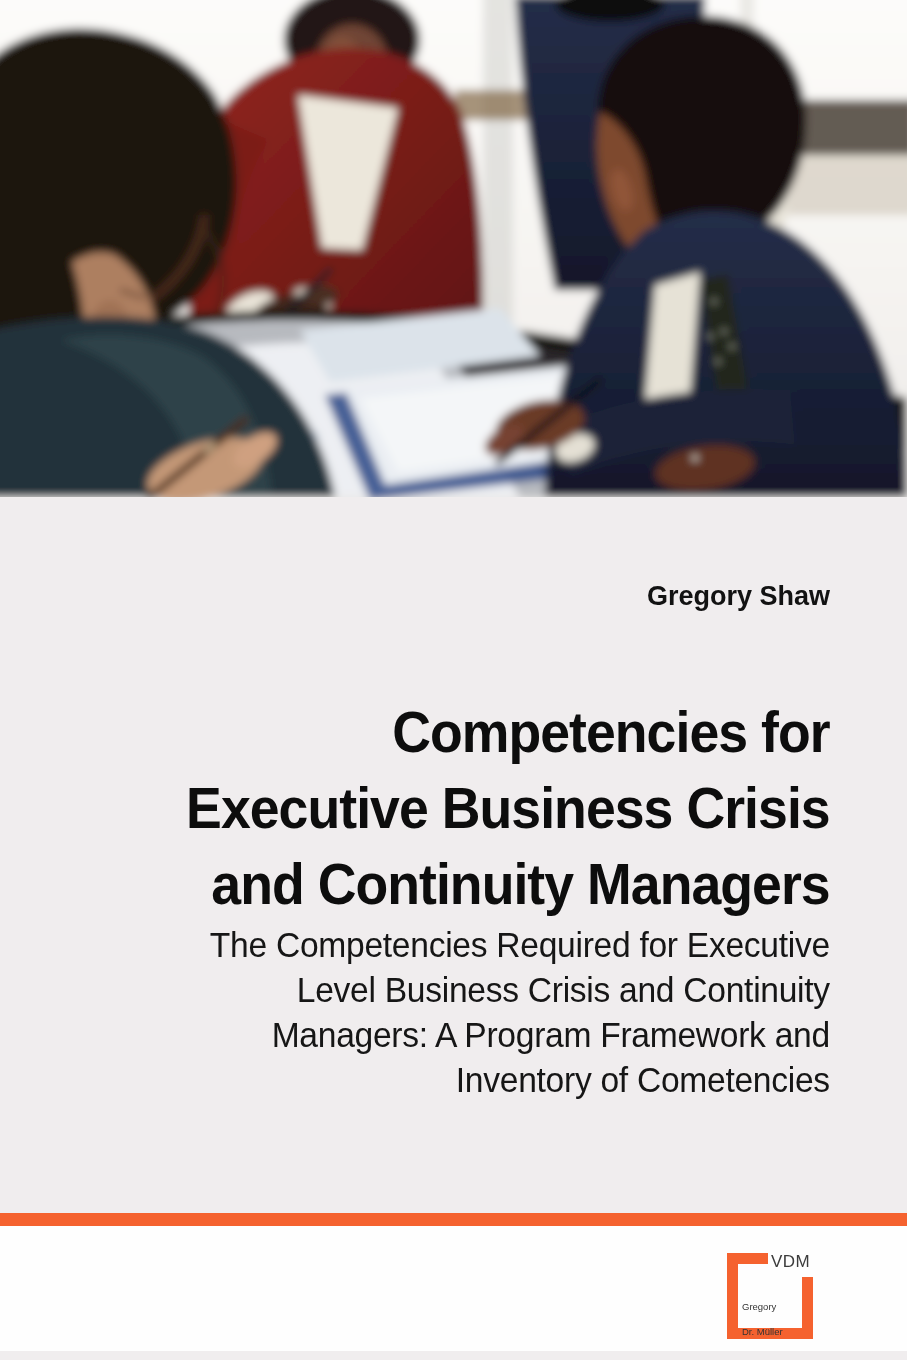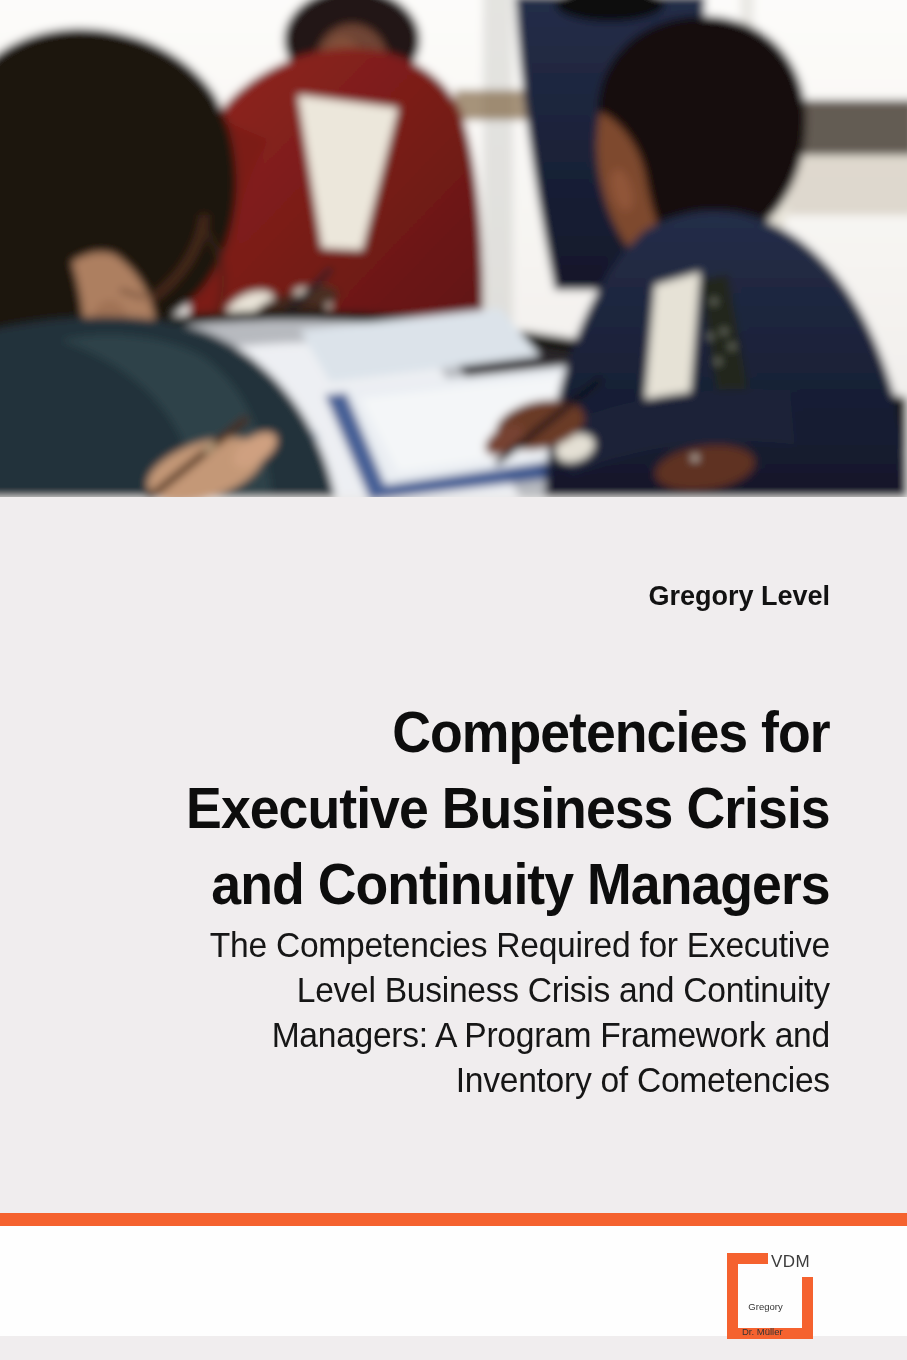--- a/index.html
+++ b/index.html
@@ -38,23 +38,22 @@
     transform:scaleX(.96);transform-origin:100% 0;
     white-space:nowrap;color:#161616;
   }
   .title .line,.subtitle .line{display:block;}
   
   .accent-bar{
     position:absolute;left:0;top:1213px;width:907px;height:13px;
     background:var(--accent,#F5622F);
   }
   .footer{
-    position:absolute;left:0;top:1226px;width:907px;height:110px;
+    position:absolute;left:0;top:1226px;width:907px;height:125px;
     background:var(--footer-bg,#FEFEFE);
-    text-align:right;
   }
   .logo{position:absolute;left:727px;top:1253px;width:86px;height:86px;}
   .logo .bar{position:absolute;background:var(--accent,#F5622F);}
   .logo .bar-left{left:0;top:0;width:11px;height:86px;}
   .logo .bar-top{left:0;top:0;width:41px;height:11px;}
   .logo .bar-bottom{left:0;bottom:0;width:86px;height:11px;}
   .logo .bar-right{right:0;bottom:0;width:11px;height:62px;}
   .logo-abbr{
     position:absolute;left:44px;top:0;
     font-size:17px;line-height:17px;letter-spacing:.5px;
@@ -176,21 +175,21 @@
           <path d="M60,340 C110,330 160,335 200,355 C240,380 265,430 272,497 L200,497 C190,430 150,370 60,340 Z" fill="#33474f" opacity=".8"></path>
           <ellipse cx="205" cy="470" rx="60" ry="28" fill="#c49877" transform="rotate(-18 205 470)"></ellipse>
           <ellipse cx="255" cy="450" rx="25" ry="13" fill="#cfa080" transform="rotate(-35 255 450)"></ellipse>
           <line x1="150" y1="497" x2="245" y2="420" stroke="#4a2c14" stroke-width="7" stroke-linecap="round"></line>
           <line x1="205" y1="452" x2="215" y2="444" stroke="#d8c6a0" stroke-width="3"></line>
         </g>
       </g>
     </svg>
   </div>
 
-  <div class="author">Gregory Level</div>
+  <div class="author">Gregory Shaw</div>
 
   <h1 class="title" style="margin:0;">
     <span class="line">Competencies for</span>
     <span class="line">Executive Business Crisis</span>
     <span class="line">and Continuity Managers</span>
   </h1>
 
   <div class="subtitle">
     <span class="line">The Competencies Required for Executive</span>
     <span class="line">Level Business Crisis and Continuity</span>

